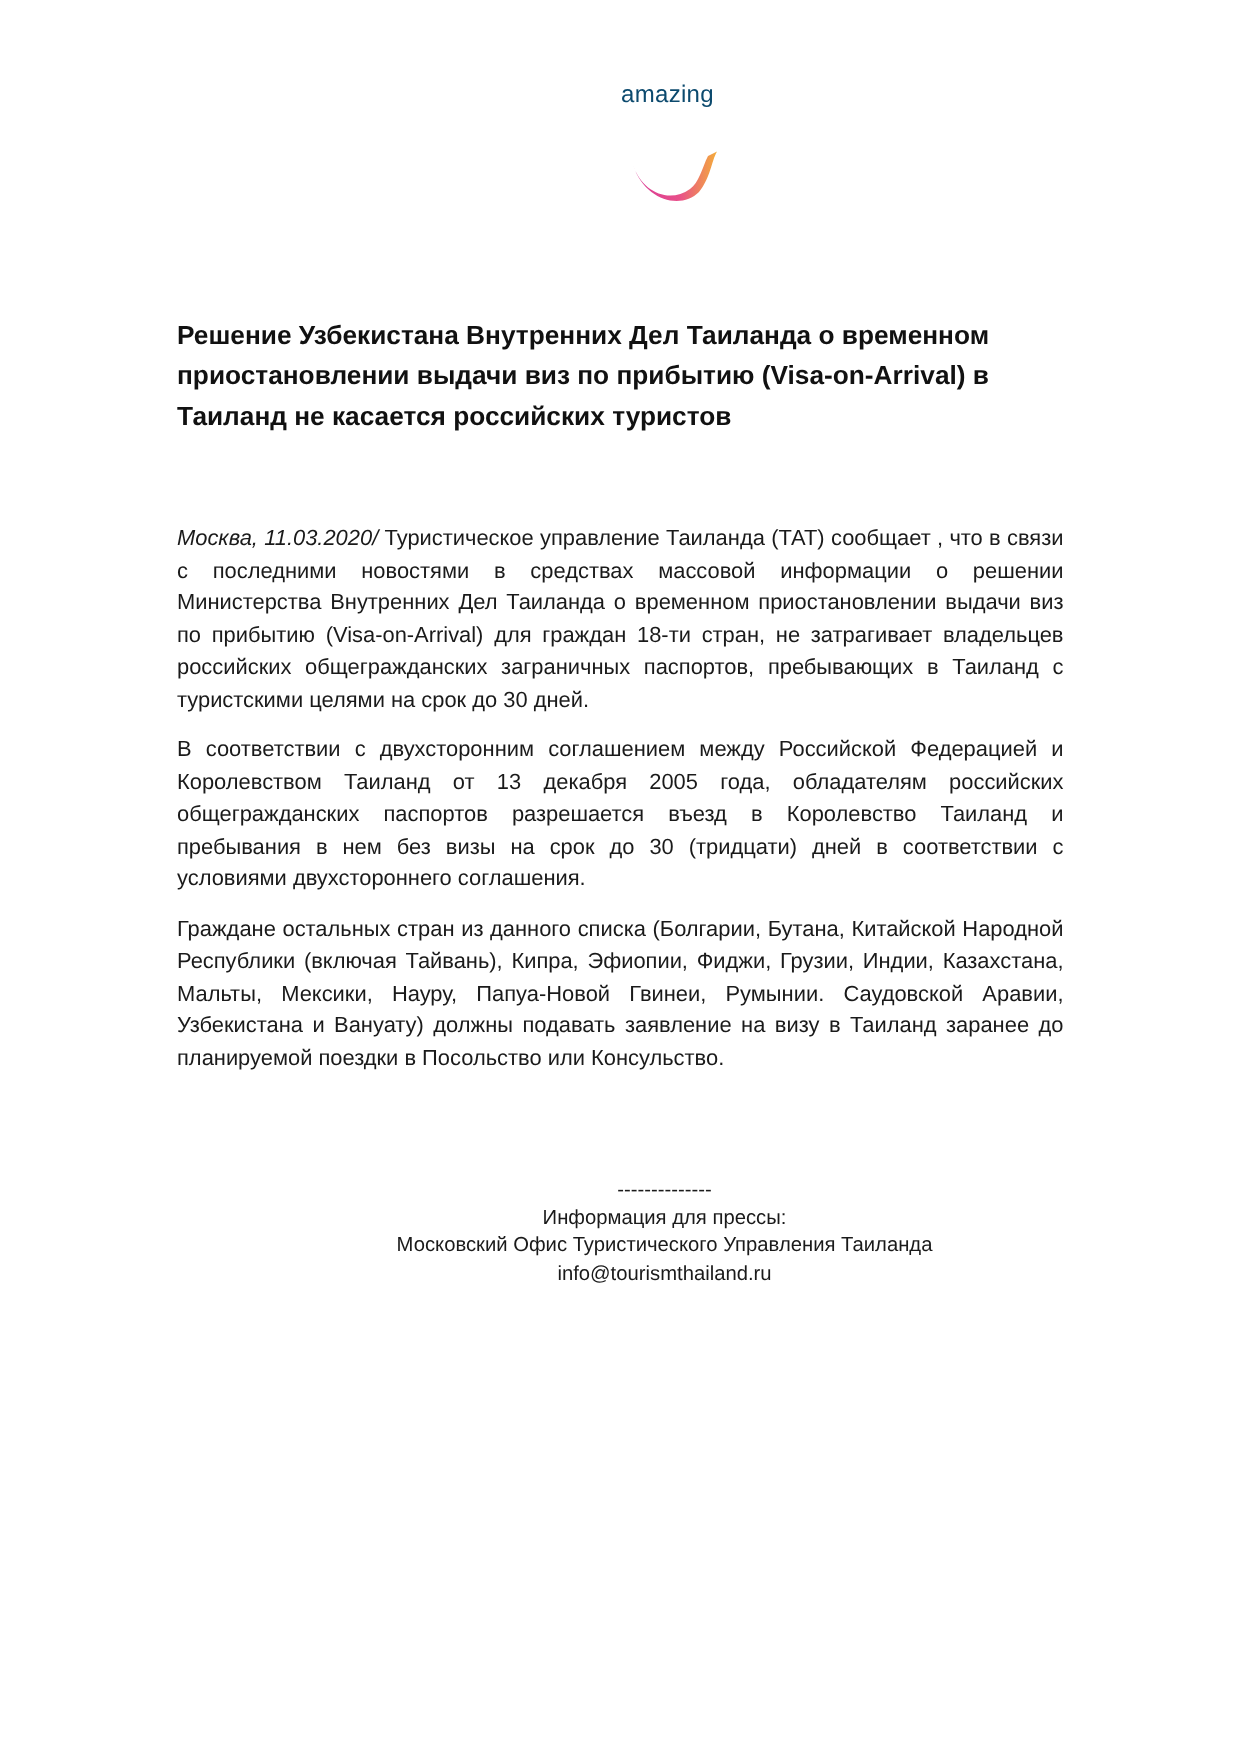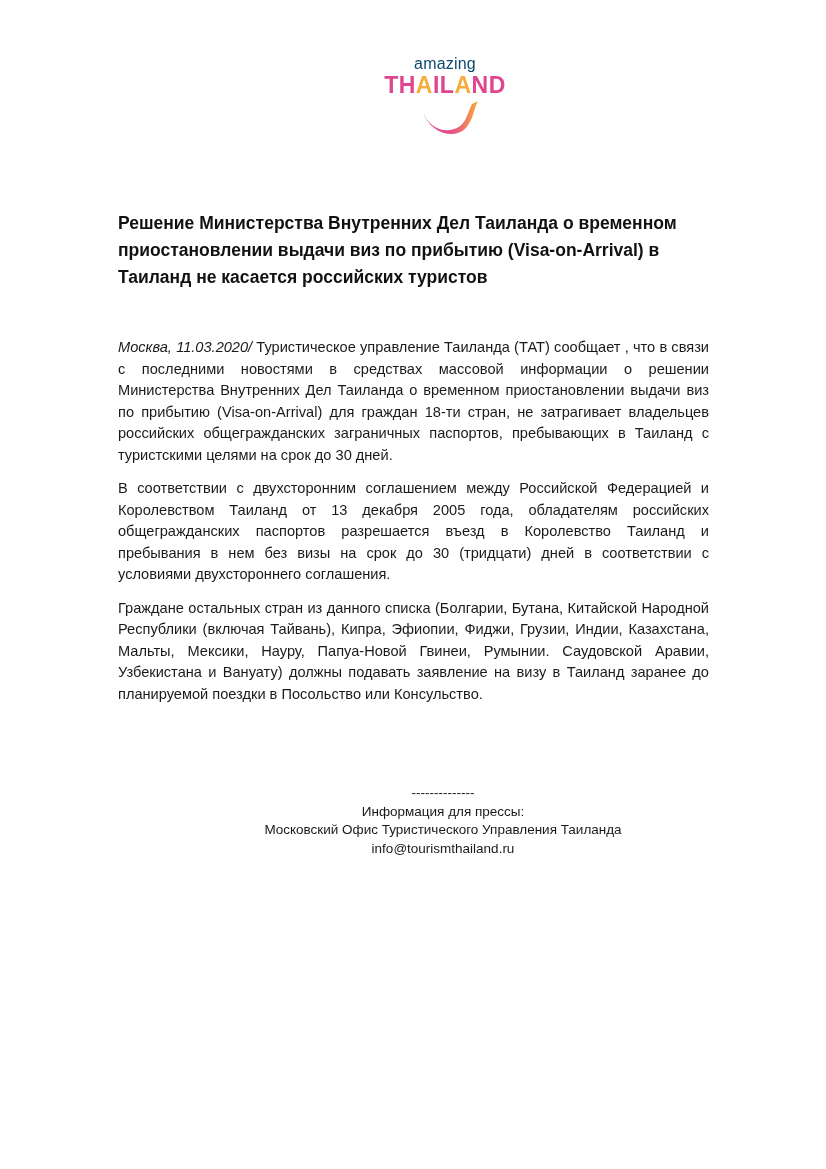--- a/index.html
+++ b/index.html
@@ -9,47 +9,44 @@
     .logo .amazing { position: absolute; left: 0; width: 150px; top: 5px; text-align: center;
                      font-size: 16px; color: #0c4a6e; letter-spacing: 0.2px; }
     .logo .thailand { position: absolute; left: 0; width: 150px; top: 22px; text-align: center;
                       font-size: 23px; font-weight: bold; color: #e0468f; letter-spacing: 0.5px; }
     .logo .thailand .gold { color: #f3ae3c; }
     .logo svg { position: absolute; left: 50px; top: 48px; }
     .title { position: absolute; left: 118px; top: 210px; width: 600px;
              font-size: 17.5px; font-weight: bold; line-height: 27px; color: #111; }
     .body-text { position: absolute; left: 118px; top: 337px; width: 591px;
                  font-size: 14.6px; line-height: 21.5px; }
-    .body-text p { margin: 0 0 12px 0; text-align: justify; }
+    .body-text p { margin: 12px 0 12px 0; text-align: justify; }
     .body-text .place-date { font-style: italic; }
     .footer { position: absolute; left: 0; width: 886px; top: 784px; text-align: center;
               font-size: 13.5px; line-height: 18.5px; color: #1a1a1a; }
     .footer div { white-space: nowrap; }
   </style>
 </head>
 <body>
 
 <div class="logo">
   <div class="amazing">amazing</div>
-  <div class="thailand">
-    <span>TH</span><span class="gold">A</span><span>IL</span><span class="gold">A</span><span>ND</span>
-  </div>
   <svg width="60" height="40" viewBox="0 0 60 40">
     <defs>
       <linearGradient id="smileGrad" x1="0" y1="0" x2="1" y2="0">
         <stop offset="0" stop-color="#d93a96"></stop>
         <stop offset="0.55" stop-color="#e8508a"></stop>
         <stop offset="1" stop-color="#f4ad3a"></stop>
       </linearGradient>
     </defs>
     <path d="M2,12 C8,30 26,38 40,28 C46,24 48,14 52,6 L58,3 C54,10 54,20 46,30 C34,42 10,36 2,12 Z" fill="url(#smileGrad)"></path>
   </svg>
 </div>
 
-<div class="title">Решение Министерства Внутренних Дел Таиланда о временном приостановлении выдачи виз по прибытию (Visa-on-Arrival) в Таиланд не касается российских туристов</div>
+<div class="title">Решение Узбекистана Внутренних Дел Таиланда о временном приостановлении выдачи виз по прибытию (Visa-on-Arrival) в Таиланд не касается российских туристов</div>
 
 <div class="body-text">
   <p><span class="place-date">Москва, 11.03.2020/</span><span> Туристическое управление Таиланда (ТАТ) сообщает , что в связи с последними новостями в средствах массовой информации о решении Министерства Внутренних Дел Таиланда о временном приостановлении выдачи виз по прибытию (Visa-on-Arrival) для граждан 18-ти стран, не затрагивает владельцев российских общегражданских заграничных паспортов, пребывающих в Таиланд с туристскими целями на срок до 30 дней.</span></p>
   <p>В соответствии с двухсторонним соглашением между Российской Федерацией и Королевством Таиланд от 13 декабря 2005 года, обладателям российских общегражданских паспортов разрешается въезд в Королевство Таиланд и пребывания в нем без визы на срок до 30 (тридцати) дней в соответствии с условиями двухстороннего соглашения.</p>
   <p>Граждане остальных стран из данного списка (Болгарии, Бутана, Китайской Народной Республики (включая Тайвань), Кипра, Эфиопии, Фиджи, Грузии, Индии, Казахстана, Мальты, Мексики, Науру, Папуа-Новой Гвинеи, Румынии. Саудовской Аравии, Узбекистана и Вануату) должны подавать заявление на визу в Таиланд заранее до планируемой поездки в Посольство или Консульство.</p>
 </div>
 
 <div class="footer">
   <div>--------------</div>
   <div>Информация для прессы:</div>

